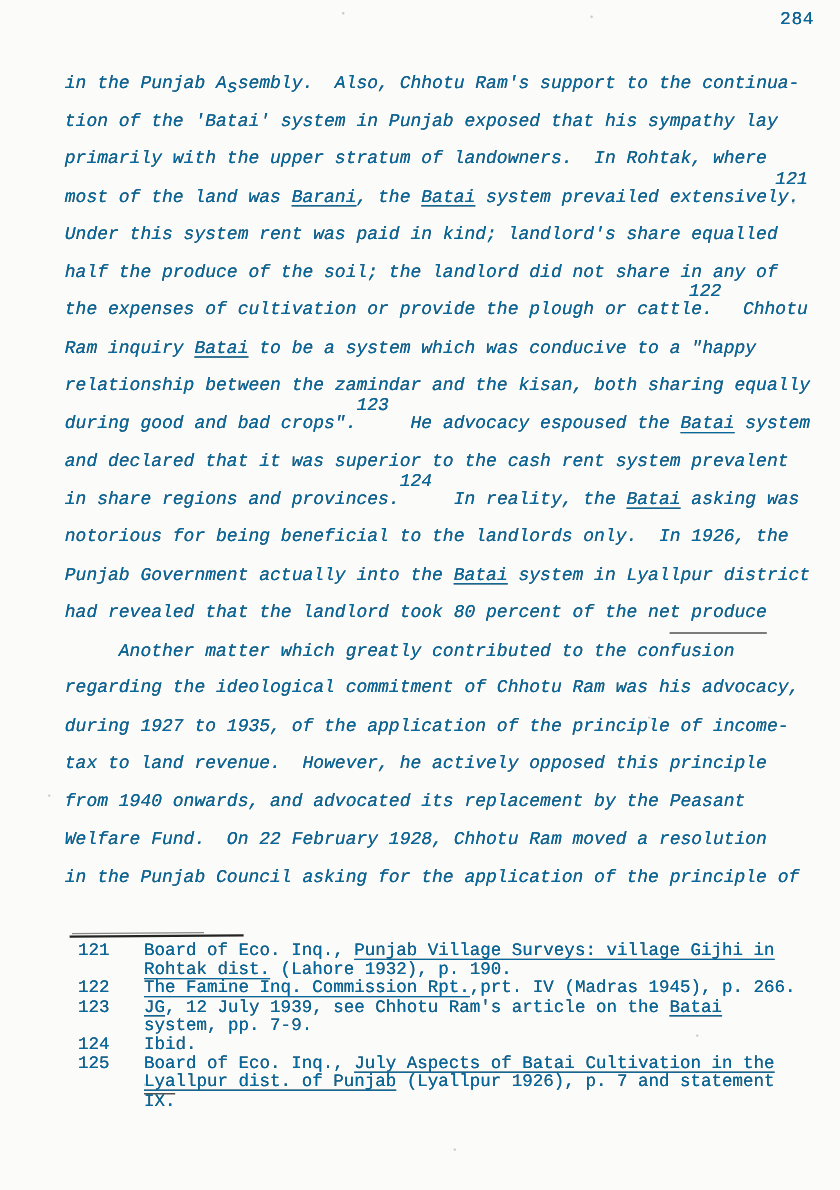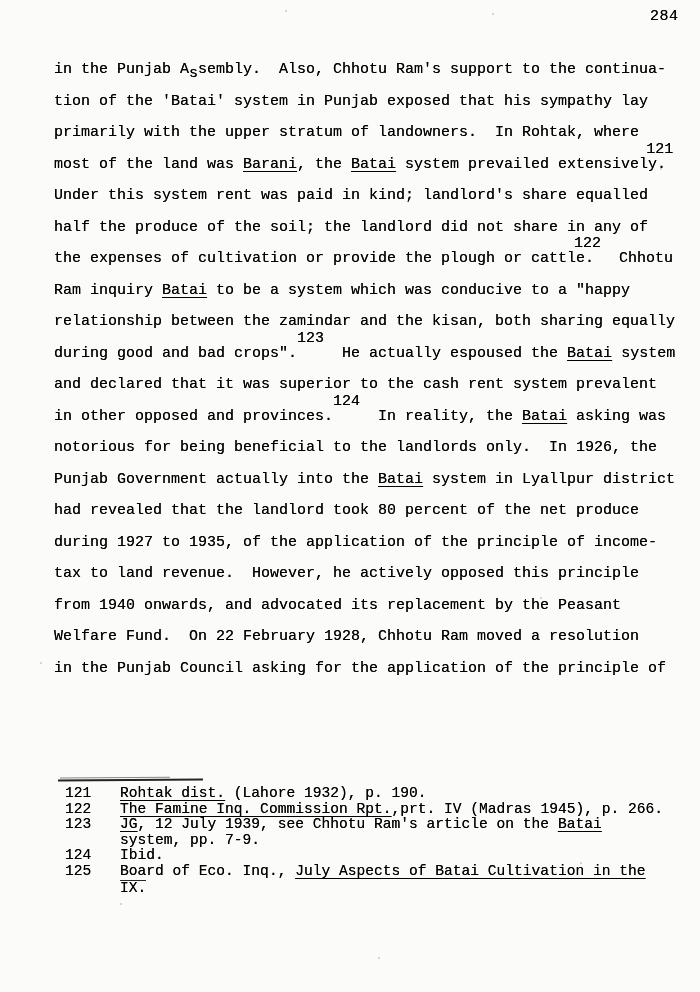--- a/index.html
+++ b/index.html
@@ -1,26 +1,26 @@
 <!DOCTYPE html>
 <html><head>
 <meta charset="utf-8">
 <style>
   html,body{margin:0;padding:0;width:700px;height:992px;overflow:hidden;}
   body{background:#fbfbf9;}
   .page{
     position:relative;width:700px;height:992px;
     font-family:"Liberation Mono","DejaVu Sans Mono",monospace;
-    color:#000000;
+    color:#0369a1;
     text-shadow:0 0 0.5px rgba(25,25,25,0.85);
     background:#fbfbf9;
   }
   .page-number{position:absolute;top:8px;left:650px;font-size:15px;letter-spacing:0.5px;}
   .body-text{position:absolute;top:54px;left:54px;width:640px;}
-  .line{height:31.5px;line-height:31.5px;font-size:15px;white-space:pre;}
+  .line{height:31.5px;line-height:31.5px;font-size:15px;white-space:pre;font-style:italic;}
   .u{text-decoration:underline;text-underline-offset:3px;text-decoration-thickness:1.3px;}
   .sup{position:relative;top:-15px;}
   .sup.overlap{margin-left:-20px;}
   .sub{position:relative;top:4px;}
   .ov{display:inline-block;white-space:pre;border-top:1.6px solid #262626;}
   .fn-sep{position:absolute;top:779px;left:58px;width:145px;height:0;
     border-top:2.2px solid #242424;transform:skewY(-0.4deg);}
   .fn-sep::before{content:"";position:absolute;left:2px;top:-4px;width:110px;border-top:1px solid rgba(40,40,40,0.55);}
   .footnotes{position:absolute;top:786px;left:65px;width:630px;font-size:14.6px;}
   .fn-row{display:flex;align-items:flex-start;}
@@ -38,40 +38,43 @@
       <div>
         <div class="line"><span>in the Punjab A</span><span class="sub">s</span><span>sembly.  Also, Chhotu Ram's support to the continua-</span></div>
         <div class="line"><span>tion of the 'Batai' system in Punjab exposed that his sympathy lay</span></div>
         <div class="line"><span>primarily with the upper stratum of landowners.  In Rohtak, where</span></div>
         <div class="line"><span>most of the land was </span><span class="u">Barani</span><span>, the </span><span class="u">Batai</span><span> system prevailed extensively.</span><span class="sup overlap">121</span></div>
         <div class="line"><span>Under this system rent was paid in kind; landlord's share equalled</span></div>
         <div class="line"><span>half the produce of the soil; the landlord did not share in any of</span></div>
         <div class="line"><span>the expenses of cultivation or provide the plough or cattle.</span><span class="sup overlap">122</span><span>  Chhotu</span></div>
         <div class="line"><span>Ram inquiry </span><span class="u">Batai</span><span> to be a system which was conducive to a "happy</span></div>
         <div class="line"><span>relationship between the zamindar and the kisan, both sharing equally</span></div>
-        <div class="line"><span>during good and bad crops".</span><span class="sup">123</span><span>  He actually espoused the </span><span class="u">Batai</span><span> system</span></div>
+        <div class="line"><span>during good and bad crops".</span><span class="sup">123</span><span>  He advocacy espoused the </span><span class="u">Batai</span><span> system</span></div>
         <div class="line"><span>and declared that it was superior to the cash rent system prevalent</span></div>
-        <div class="line"><span>in other opposed and provinces.</span><span class="sup">124</span><span>  In reality, the </span><span class="u">Batai</span><span> asking was</span></div>
+        <div class="line"><span>in share regions and provinces.</span><span class="sup">124</span><span>  In reality, the </span><span class="u">Batai</span><span> asking was</span></div>
         <div class="line"><span>notorious for being beneficial to the landlords only.  In 1926, the</span></div>
         <div class="line"><span>Punjab Government actually into the </span><span class="u">Batai</span><span> system in Lyallpur district</span></div>
         <div class="line"><span>had revealed that the landlord took 80 percent of the net produce</span></div>
       </div>
       <div>
+        <div class="line"><span>     Another matter which greatly contributed to the con</span><span class="ov">fusion   </span></div>
+        <div class="line"><span>regarding the ideological commitment of Chhotu Ram was his advocacy,</span></div>
         <div class="line"><span>during 1927 to 1935, of the application of the principle of income-</span></div>
         <div class="line"><span>tax to land revenue.  However, he actively opposed this principle</span></div>
         <div class="line"><span>from 1940 onwards, and advocated its replacement by the Peasant</span></div>
         <div class="line"><span>Welfare Fund.  On 22 February 1928, Chhotu Ram moved a resolution</span></div>
         <div class="line"><span>in the Punjab Council asking for the application of the principle of</span></div>
       </div>
     </div>
   <div class="fn-sep"></div>
   <div class="footnotes" id="fn-root">
       <div class="fn-row">
         <div class="fn-num">121</div>
         <div class="fn-lines">
+          <div class="fn-line"><span>Board of Eco. Inq., </span><span class="u">Punjab Village Surveys: village Gijhi in</span></div>
           <div class="fn-line"><span class="u">Rohtak dist.</span><span> (Lahore 1932), p. 190.</span></div>
         </div>
       </div>
       <div class="fn-row">
         <div class="fn-num">122</div>
         <div class="fn-lines">
           <div class="fn-line"><span class="u">The Famine Inq. Commission Rpt.</span><span>,prt. IV (Madras 1945), p. 266.</span></div>
         </div>
       </div>
       <div class="fn-row">
@@ -84,20 +87,21 @@
       <div class="fn-row">
         <div class="fn-num">124</div>
         <div class="fn-lines">
           <div class="fn-line"><span>Ibid.</span></div>
         </div>
       </div>
       <div class="fn-row">
         <div class="fn-num">125</div>
         <div class="fn-lines">
           <div class="fn-line"><span>Board of Eco. Inq., </span><span class="u">July Aspects of Batai Cultivation in the</span></div>
+          <div class="fn-line"><span class="u">Lyallpur dist. of Punjab</span><span> (Lyallpur 1926), p. 7 and statement</span></div>
           <div class="fn-line"><span class="ov">IX.</span></div>
         </div>
       </div>
     </div>
 
   <div class="speck" style="left:285px;top:10px;width:2px;height:2px;"></div>
   <div class="speck" style="left:492px;top:13px;width:2px;height:2px;"></div>
   <div class="speck" style="left:660px;top:168px;width:2px;height:2px;"></div>
   <div class="speck" style="left:540px;top:597px;width:2px;height:2px;"></div>
   <div class="speck" style="left:40px;top:662px;width:2px;height:2px;"></div>

